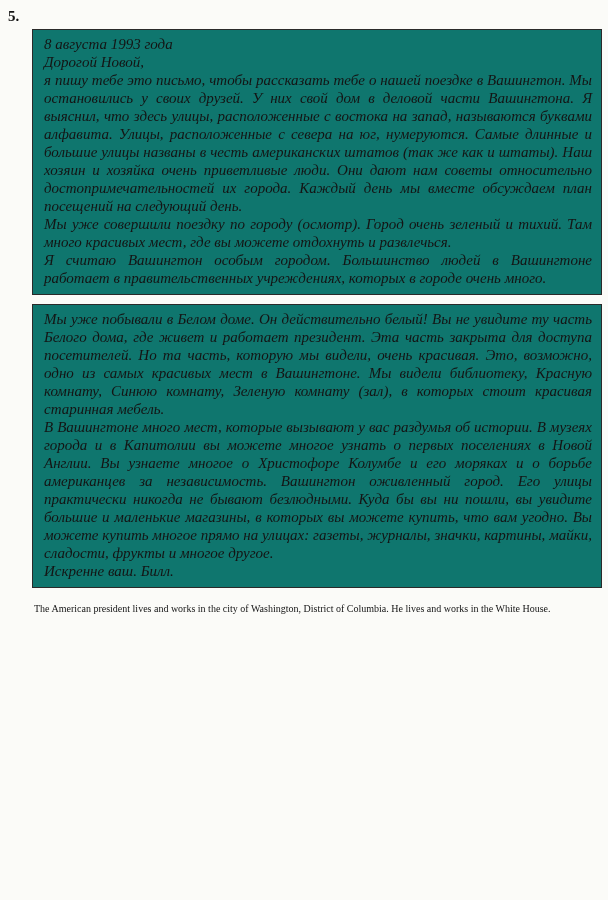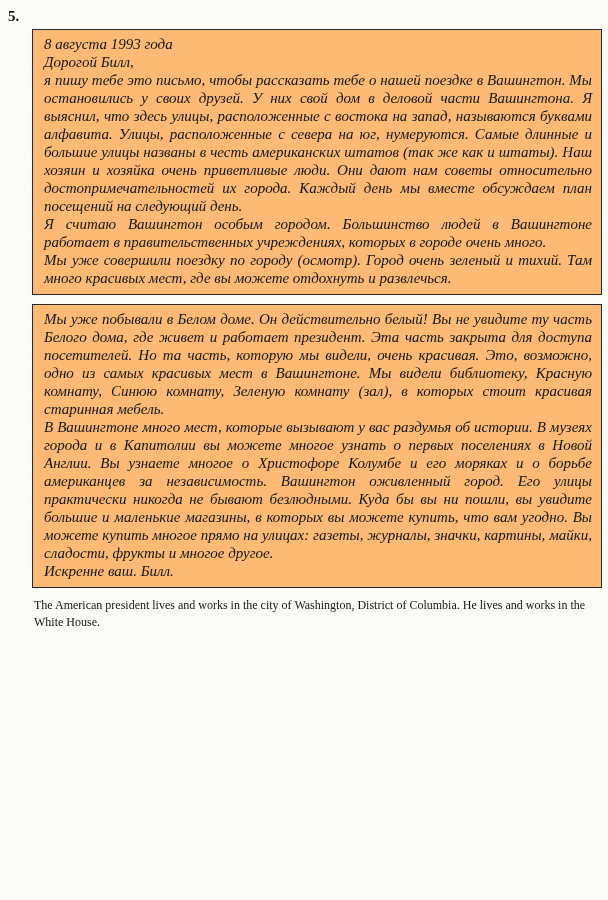--- a/index.html
+++ b/index.html
@@ -34,59 +34,59 @@
     flex: 1;
     text-align: justify;
   }
   .letter-box {
     border: 1px solid #2a2a2a;
     margin: 0 0 9px 26px;
     padding: 5px 9px 7px 11px;
     font-style: italic;
     font-size: 15px;
     line-height: 18px;
-    background: #fdba74;
+    background: #0f766e;
   }
   .letter-box p {
     margin: 0;
     text-align: justify;
   }
   .letter-date {
     text-align: right;
     padding-right: 22px;
   }
   .salutation {
     text-align: left !important;
   }
   .closing {
     text-align: left;
     padding-right: 112px;
   }
   .answer {
-    font-size: 12px;
-    line-height: 17px;
+    font-size: 10px;
+    line-height: 23px;
     margin: 2px 4px 0 28px;
     text-align: left;
   }
 </style>
 </head>
 <body>
 
 <div class="page">
 
   <div class="exercise-header">
     <span class="ex-num">5.</span>
   </div>
 
   <div class="letter-box">
     <p class="letter-date">8 августа 1993 года</p>
-    <p class="salutation">Дорогой Билл,</p>
+    <p class="salutation">Дорогой Новой,</p>
     <p>я пишу тебе это письмо, чтобы рассказать тебе о нашей поездке в Вашингтон. Мы остановились у своих друзей. У них свой дом в деловой части Вашингтона. Я выяснил, что здесь улицы, расположенные с востока на запад, называются буквами алфавита. Улицы, расположенные с севера на юг, нумеруются. Самые длинные и большие улицы названы в честь американских штатов (так же как и штаты). Наш хозяин и хозяйка очень приветливые люди. Они дают нам советы относительно достопримечательностей их города. Каждый день мы вместе обсуждаем план посещений на следующий день.</p>
+    <p>Мы уже совершили поездку по городу (осмотр). Город очень зеленый и тихий. Там много красивых мест, где вы можете отдохнуть и развлечься.</p>
     <p>Я считаю Вашингтон особым городом. Большинство людей в Вашингтоне работает в правительственных учреждениях, которых в городе очень много.</p>
-    <p>Мы уже совершили поездку по городу (осмотр). Город очень зеленый и тихий. Там много красивых мест, где вы можете отдохнуть и развлечься.</p>
   </div>
 
   <div class="letter-box">
     <p>Мы уже побывали в Белом доме. Он действительно белый! Вы не увидите ту часть Белого дома, где живет и работает президент. Эта часть закрыта для доступа посетителей. Но та часть, которую мы видели, очень красивая. Это, возможно, одно из самых красивых мест в Вашингтоне. Мы видели библиотеку, Красную комнату, Синюю комнату, Зеленую комнату (зал), в которых стоит красивая старинная мебель.</p>
     <p>В Вашингтоне много мест, которые вызывают у вас раздумья об истории. В музеях города и в Капитолии вы можете многое узнать о первых поселениях в Новой Англии. Вы узнаете многое о Христофоре Колумбе и его моряках и о борьбе американцев за независимость. Вашингтон оживленный город. Его улицы практически никогда не бывают безлюдными. Куда бы вы ни пошли, вы увидите большие и маленькие магазины, в которых вы можете купить, что вам угодно. Вы можете купить многое прямо на улицах: газеты, журналы, значки, картины, майки, сладости, фрукты и многое другое.</p>
     <p class="closing">Искренне ваш. Билл.</p>
   </div>
 
   <div class="answer">The American president lives and works in the city of Washington, District of Columbia. He lives and works in the White House.</div>
 

